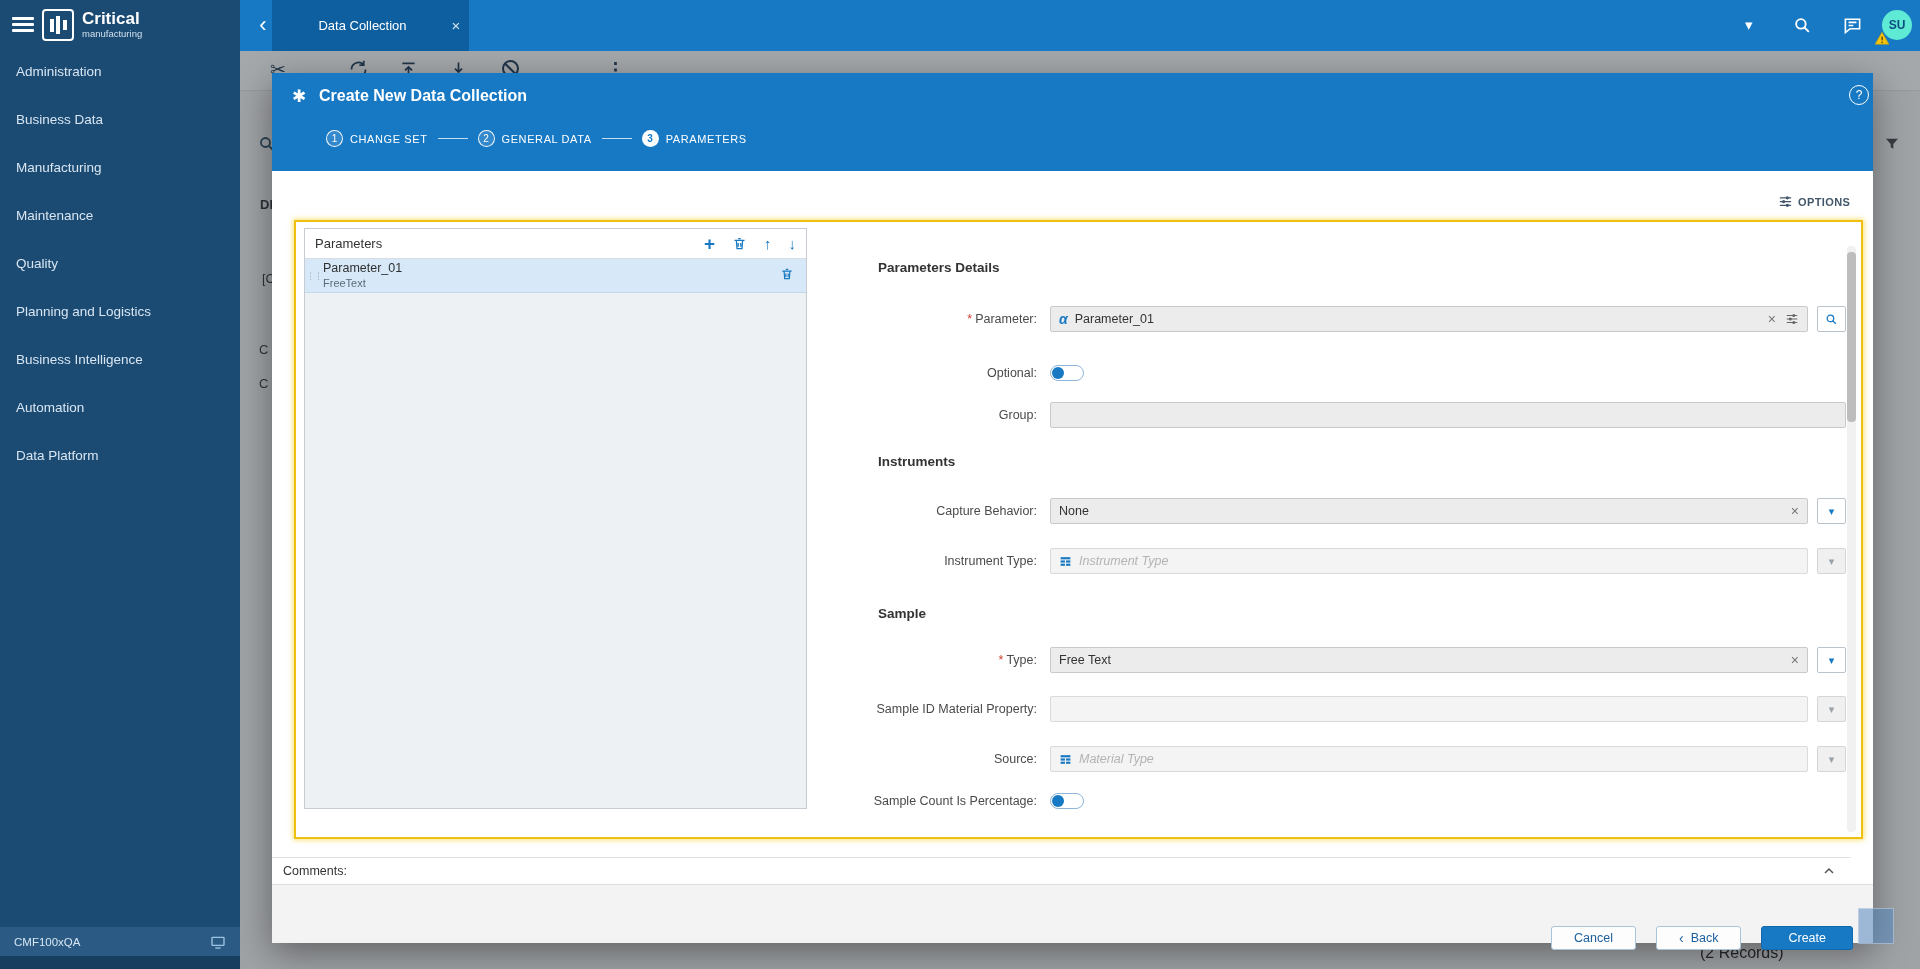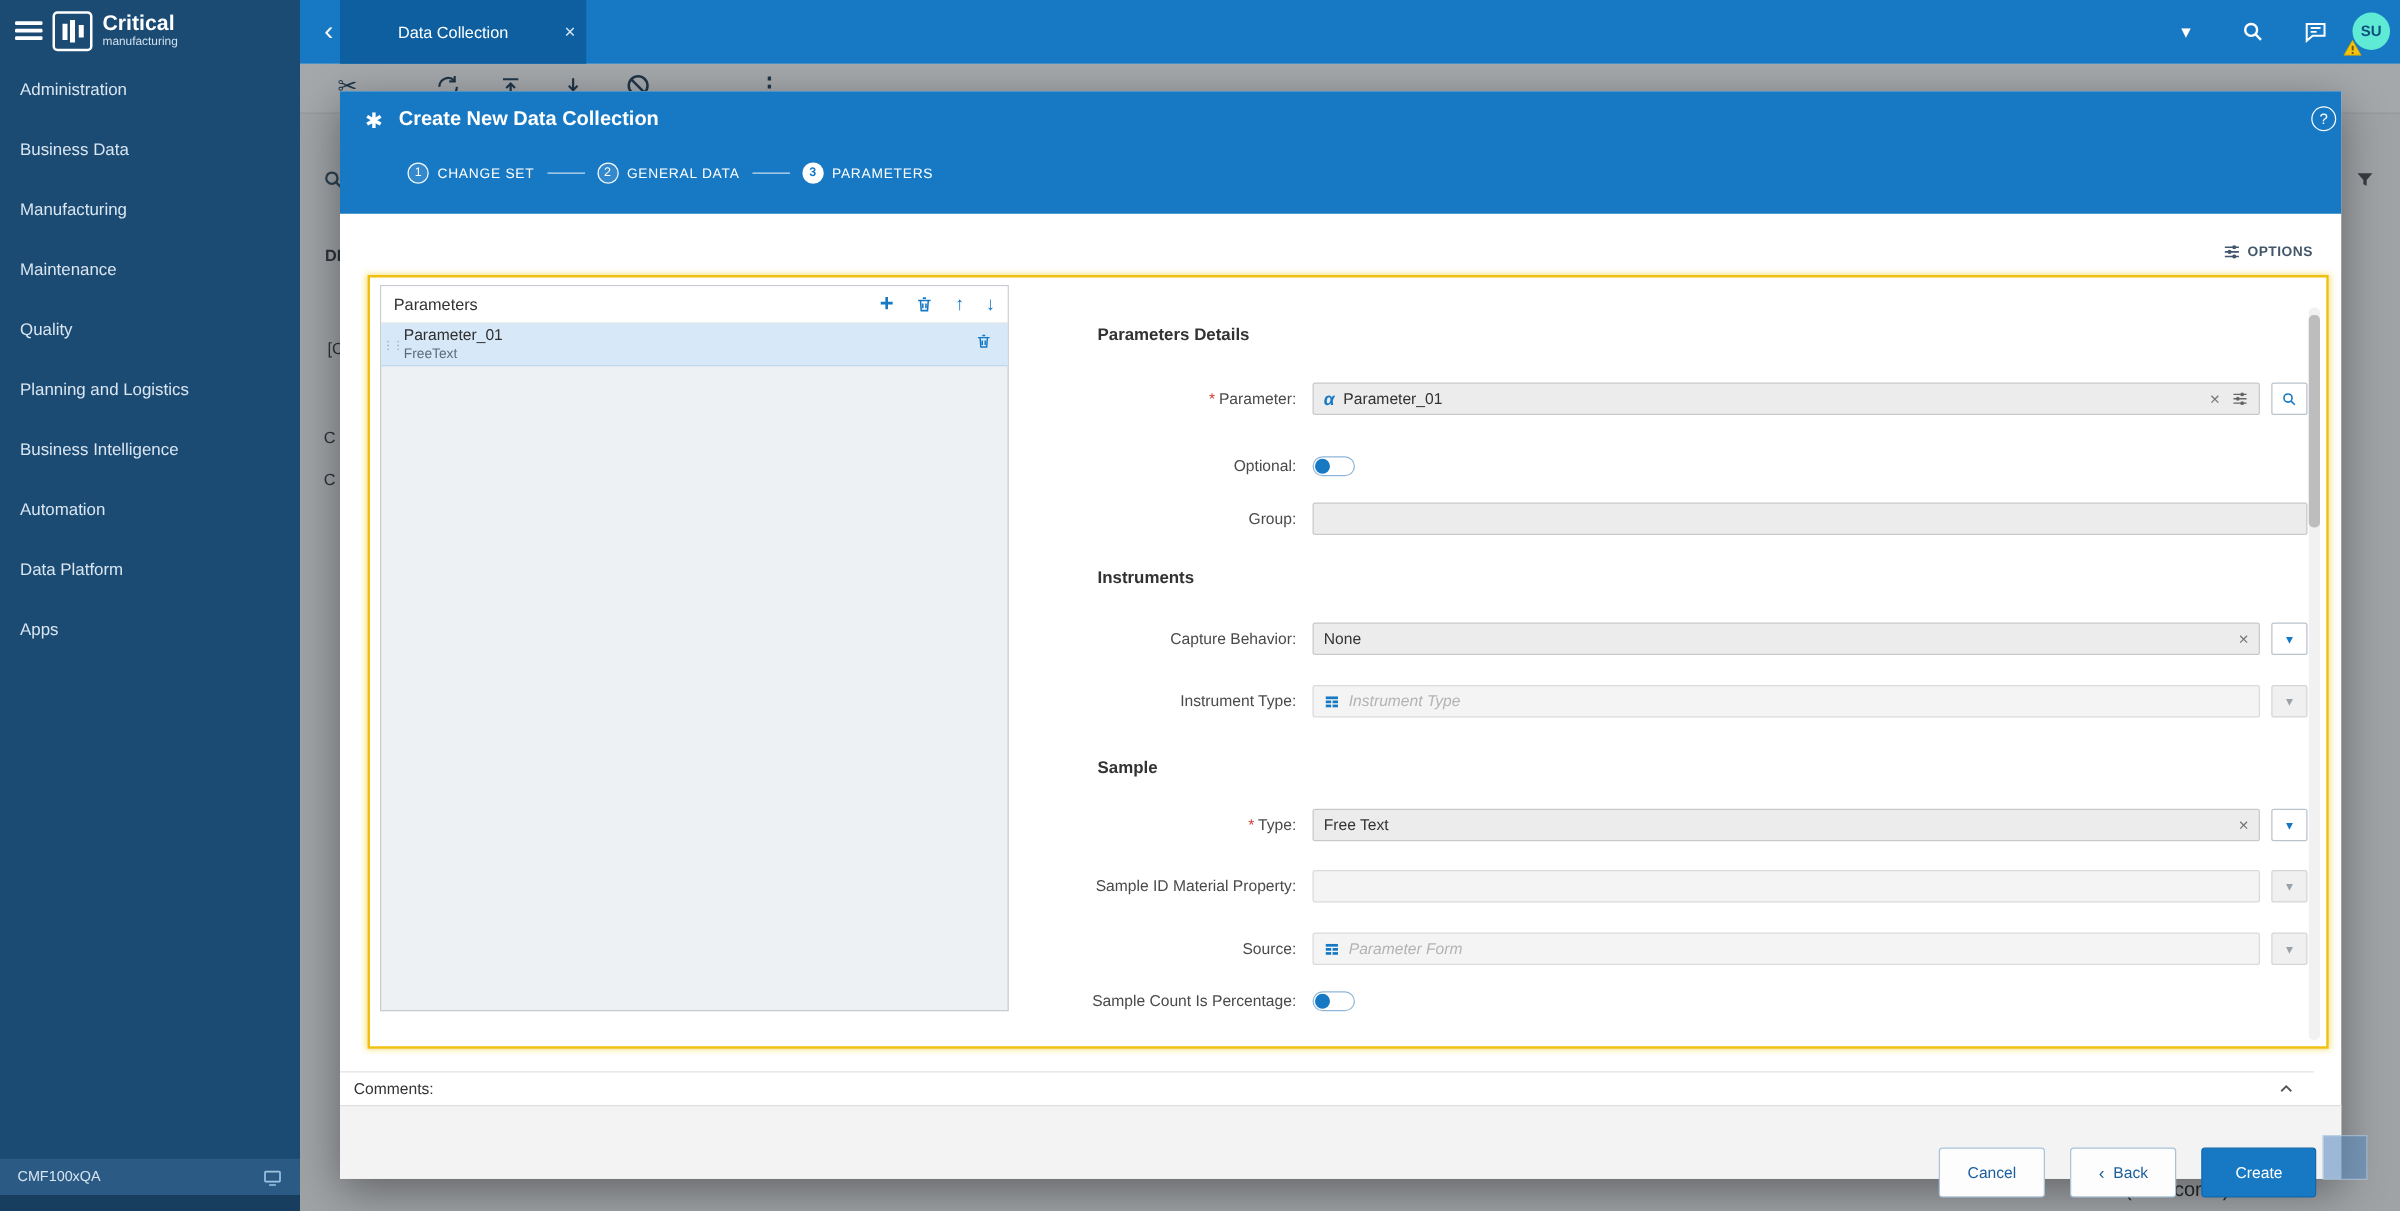--- a/index.html
+++ b/index.html
@@ -101,21 +101,21 @@
   .toggle{position:absolute;left:754px;width:34px;height:16px;border:1px solid #8fb6d8;border-radius:9px;background:#fff;cursor:pointer;}
   .toggle .knob{position:absolute;left:1px;top:1px;width:12px;height:12px;border-radius:50%;background:#1779c4;}
   #d-scrollbar{position:absolute;left:1551px;top:24px;width:9px;height:586px;background:#f1f1f1;border-radius:4px;}
   #d-scroll-thumb{position:absolute;left:0;top:6px;width:9px;height:170px;background:#bdbdbd;border-radius:4px;cursor:pointer;}
 
   
   #comments-row{position:absolute;left:0;top:784px;width:1579px;height:27px;border-top:1px solid #e2e2e2;display:flex;align-items:center;padding:0 14px 0 11px;background:#fff;}
   #comments-row .clabel{flex:1;font-size:12.5px;color:#333;}
   #comments-chevron{width:16px;height:16px;color:#555;cursor:pointer;}
   #modal-footer{position:absolute;left:0;top:811px;width:1601px;height:59px;background:#f3f3f3;border-top:1px solid #dedede;display:flex;align-items:center;justify-content:flex-end;gap:20px;padding-right:20px;}
-  .btn{height:40px;border-radius:3px;font-size:12.5px;display:flex;align-items:center;justify-content:flex-end;cursor:pointer;margin-top:48px;}
+  .btn{height:24px;border-radius:3px;font-size:12.5px;display:flex;align-items:center;justify-content:flex-end;cursor:pointer;margin-top:48px;}
   .btn.secondary{background:#fdfdfd;border:1px solid #a9c3d9;color:#1b5e9b;padding:0 22px;}
   .btn.primary{background:#1779c4;border:1px solid #1368ab;color:#fff;padding:0 26px;}
   .btn .bchev{margin-right:7px;font-size:14px;}
 
   #drag-artifact{position:absolute;left:1858px;top:908px;width:36px;height:36px;background:rgba(84,134,190,.55);border:1px solid rgba(255,255,255,.35);z-index:40;}
 </style>
 </head>
 <body>
 
 <div id="underlay">
@@ -187,23 +187,20 @@
       </div>
     <div class="side-item">
         <span>Business Intelligence</span>
       </div>
     <div class="side-item">
         <span>Automation</span>
       </div>
     <div class="side-item">
         <span>Data Platform</span>
       </div>
-    <div class="side-item">
-        <span>Apps</span>
-      </div>
   </div>
   <div id="side-footer">
     <span>CMF100xQA</span>
     <span class="spacer"></span>
     <svg id="side-footer-icon" viewBox="0 0 24 24" fill="none" stroke="currentColor" stroke-width="2">
         <rect x="3" y="5" width="18" height="12" rx="1"></rect>
         <path d="M8 21h8"></path>
       </svg>
   </div>
   <div id="side-bottom"></div>
@@ -376,21 +373,21 @@
 
     <div class="flabel" style="top:524px"><span>Source:</span></div>
     <div class="field disabled" style="top:524px">
       <svg class="gridicon" viewBox="0 0 24 24" fill="currentColor">
           <rect x="3" y="4" width="18" height="4"></rect>
           <rect x="3" y="10" width="8" height="4"></rect>
           <rect x="13" y="10" width="8" height="4"></rect>
           <rect x="3" y="16" width="8" height="4"></rect>
           <rect x="13" y="16" width="8" height="4"></rect>
         </svg>
-      <span class="ph">Parameter Form</span>
+      <span class="ph">Material Type</span>
     </div>
     <div class="fbtn disabled" style="top:524px">
         <span>▾</span>
       </div>
 
     <div class="flabel" style="top:566px"><span>Sample Count Is Percentage:</span></div>
     <div class="toggle" style="top:571px">
         <span class="knob"></span>
       </div>
 

